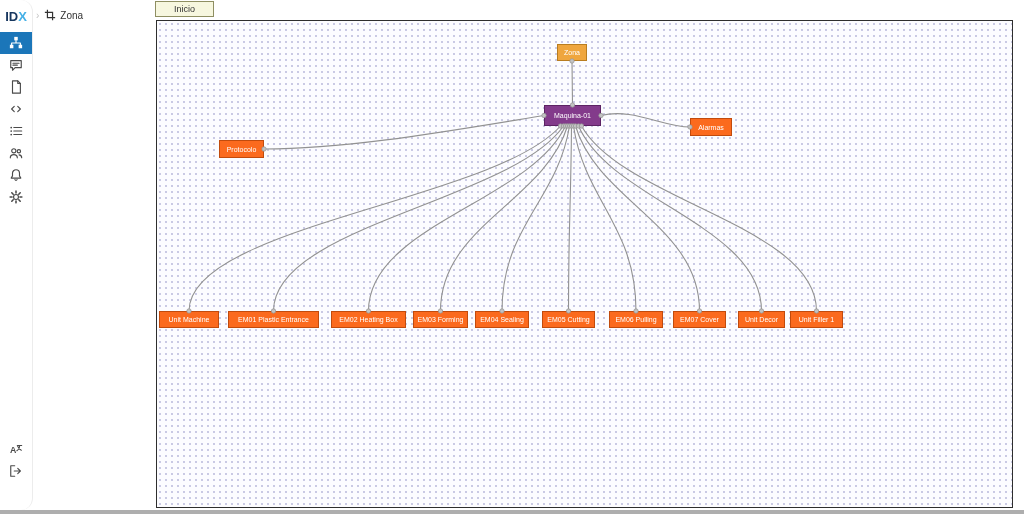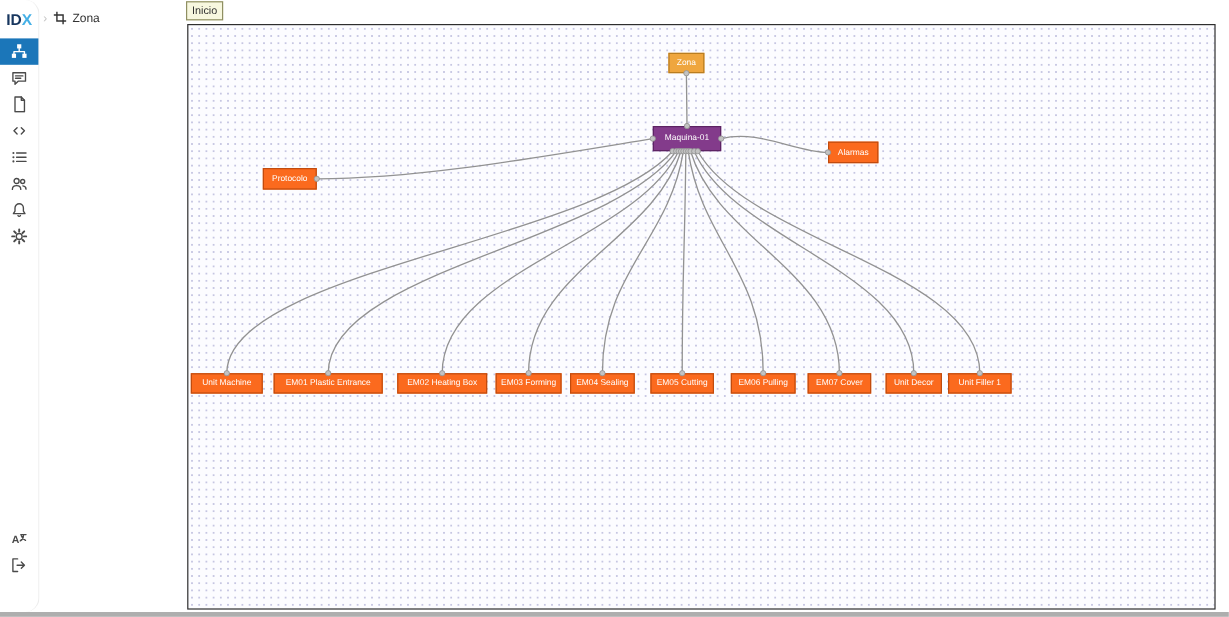--- a/index.html
+++ b/index.html
@@ -19,21 +19,21 @@
   .spacer { flex:1; }
   svg.icon { width:14px; height:14px; display:block; stroke:currentColor;
     fill:none; stroke-width:1.3; stroke-linecap:round; stroke-linejoin:round; }
   svg.icon .fill { fill:currentColor; stroke:none; }
   
   .header { position:absolute; left:36px; top:5px; height:20px; display:flex;
     align-items:center; gap:4px; font-size:10px; color:#333; }
   .chev { color:#c4c4c4; font-size:10px; margin-right:1px; }
   .crop { width:12px; height:12px; stroke:#333; fill:none; stroke-width:1.4; }
   
-  .tab { position:absolute; left:155px; top:1px; padding:2px 4px;
+  .tab { position:absolute; left:155px; top:1px; padding:2px 18px;
     border:1px solid #8f8f62; background:#f7f7df; font-size:9px; color:#333;
     z-index:4; cursor:pointer; }
   
   .canvas { position:absolute; left:156px; top:20px; width:857px; height:488px;
     border:1px solid #2e2e2e; background-color:#fcfcff;
     background-image:radial-gradient(circle, #c6c6e2 0.7px, transparent 0.8px);
     background-size:6px 6px; overflow:hidden; }
   .canvas svg.edges { position:absolute; left:0; top:0; width:857px; height:488px;
     pointer-events:none; }
   .node { position:absolute; display:flex; align-items:center; justify-content:center;

